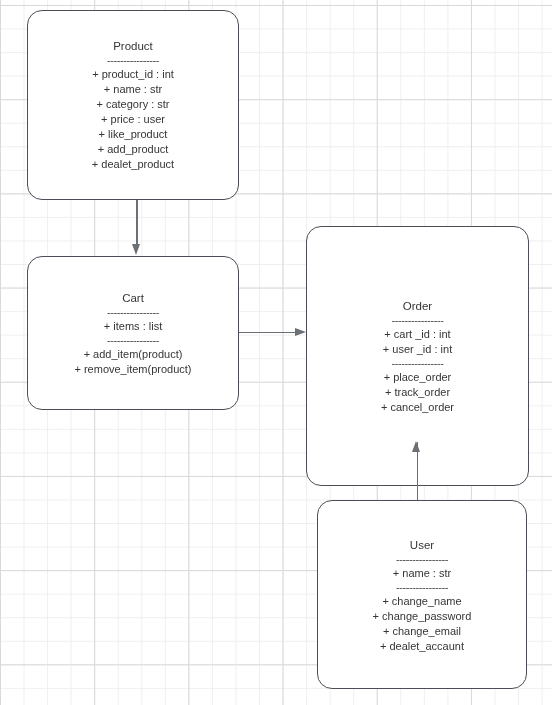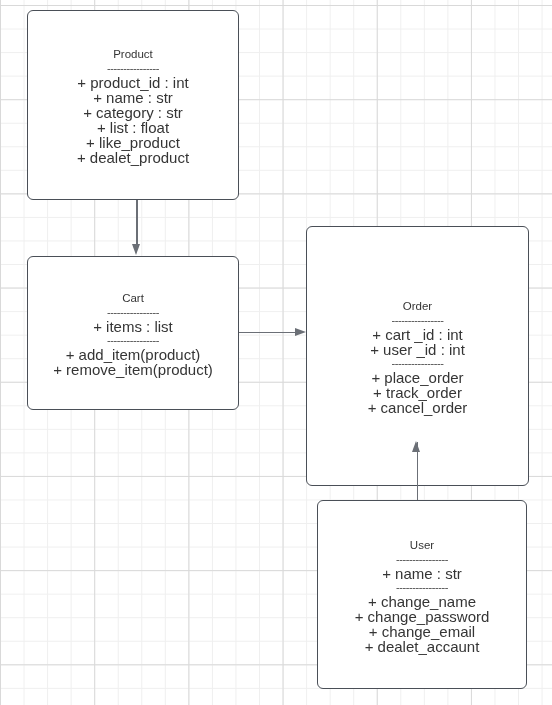--- a/index.html
+++ b/index.html
@@ -31,21 +31,21 @@
       0px 5px,
       0px 5px;
     font-family: "Liberation Sans", sans-serif;
   }
 
   .uml-box {
     position: absolute;
     box-sizing: border-box;
     background: #ffffff;
     border: 1px solid #4a4f57;
-    border-radius: 6px;
+    border-radius: 15px;
     text-align: center;
     color: #353535;
     font-size: 11px;
     line-height: 15px;
     white-space: nowrap;
   }
 
   .uml-inner {
     position: absolute;
     left: 0;
@@ -61,21 +61,21 @@
   }
 
   .cls-sep {
     font-size: 11px;
     line-height: 13px;
     letter-spacing: -0.4px;
     color: #4a4a4a;
   }
 
   .cls-row {
-    font-size: 15px;
+    font-size: 11px;
     line-height: 15px;
   }
 
   
   .conn-line {
     position: absolute;
     background: #6b6f76;
   }
   .conn-v { width: 1.6px; }
   .conn-h { height: 1.6px; }
@@ -106,22 +106,23 @@
 
 <div id="canvas">
 
   <div class="uml-box" style="left:27px; top:10px; width:212px; height:190px;">
     <div class="uml-inner">
       <div class="cls-title">Product</div>
       <div class="cls-sep">----------------</div>
       <div class="cls-row">+ product_id : int</div>
       <div class="cls-row">+ name : str</div>
       <div class="cls-row">+ category : str</div>
-      <div class="cls-row">+ list : float</div>
+      <div class="cls-row">+ price : user</div>
       <div class="cls-row">+ like_product</div>
+      <div class="cls-row">+ add_product</div>
       <div class="cls-row">+ dealet_product</div>
     </div>
   </div>
 
   <div class="uml-box" style="left:27px; top:256px; width:212px; height:154px;">
     <div class="uml-inner">
       <div class="cls-title">Cart</div>
       <div class="cls-sep">----------------</div>
       <div class="cls-row">+ items : list</div>
       <div class="cls-sep">----------------</div>

